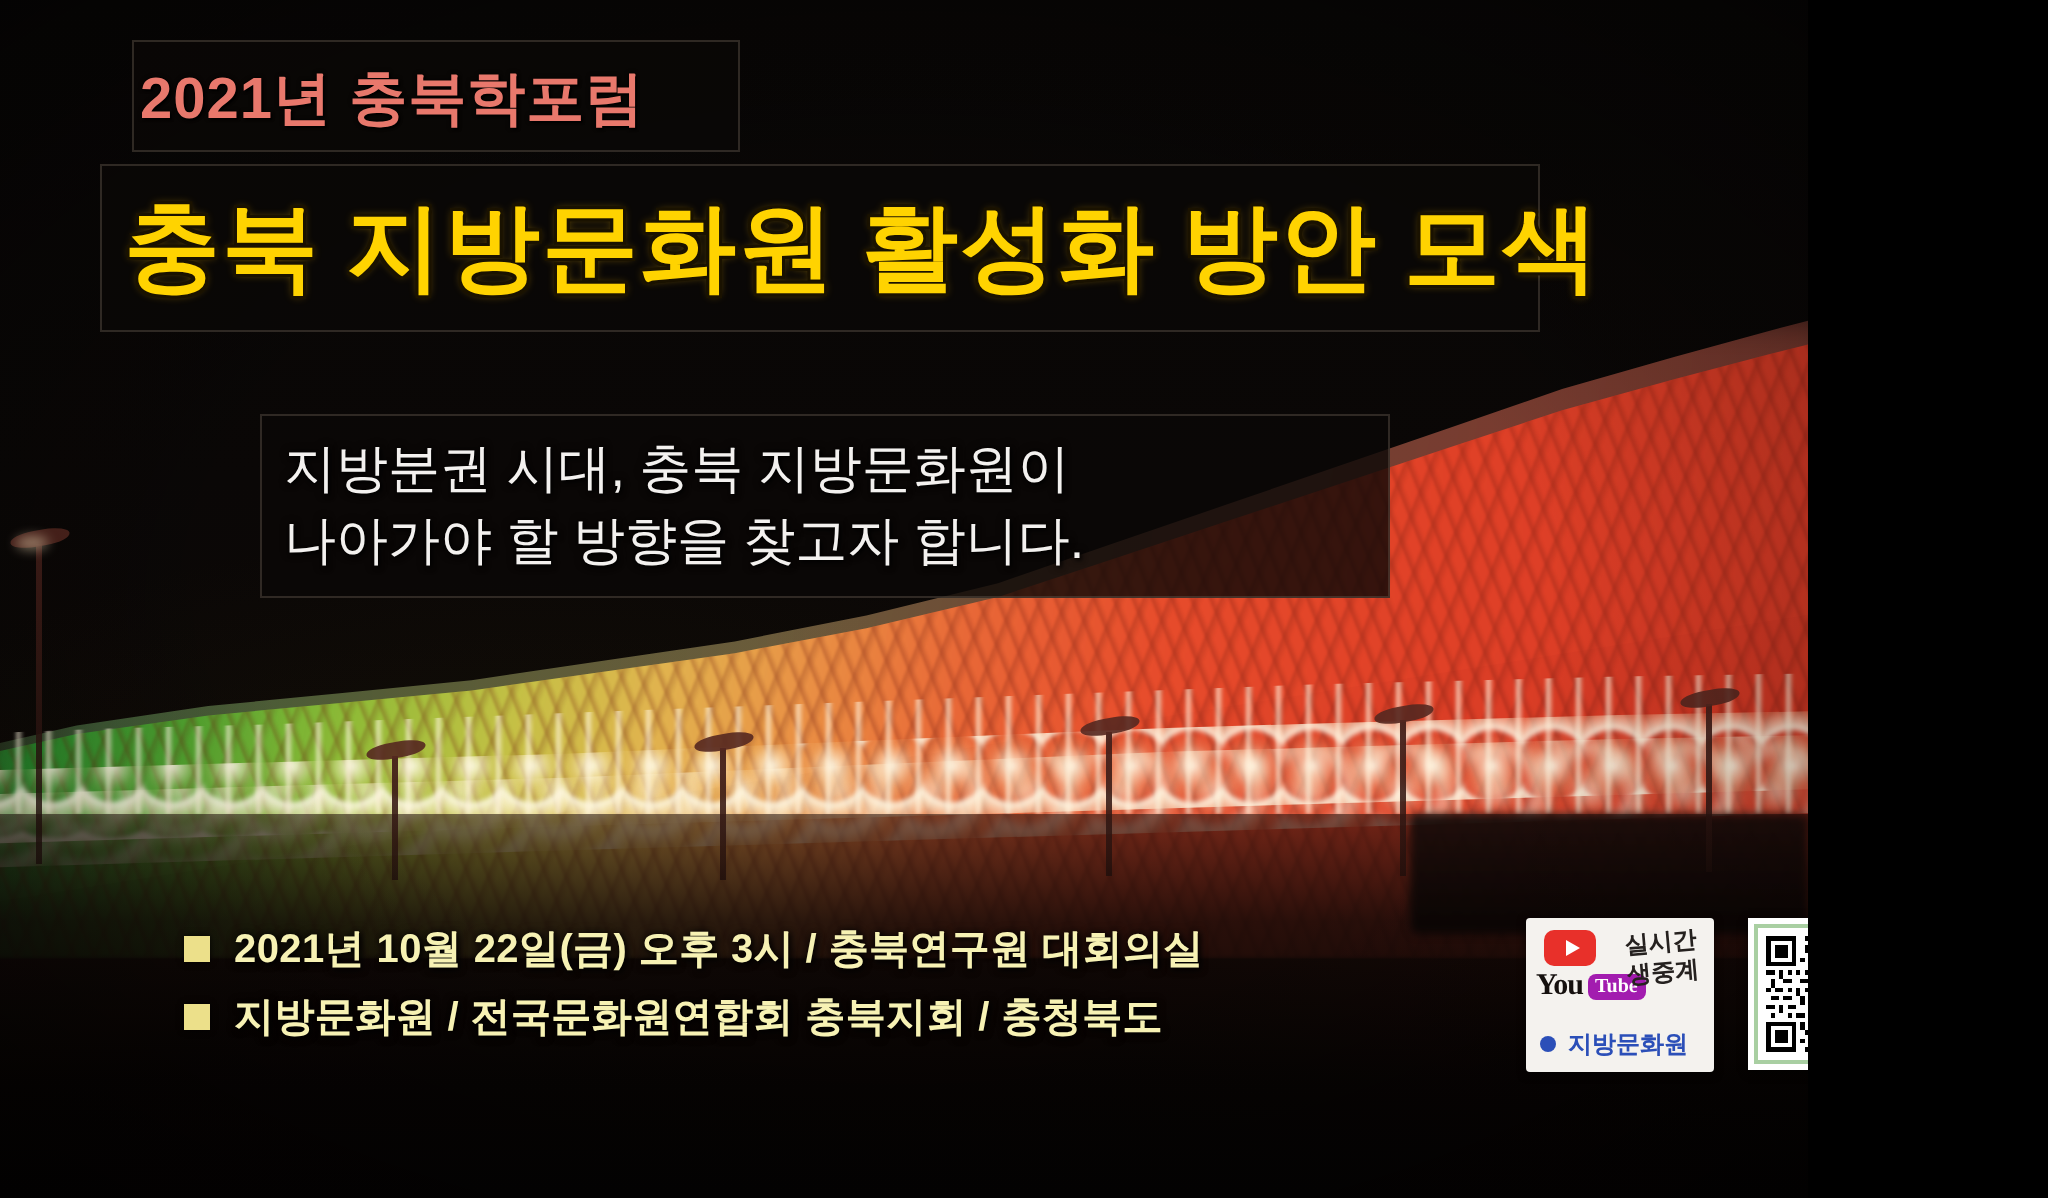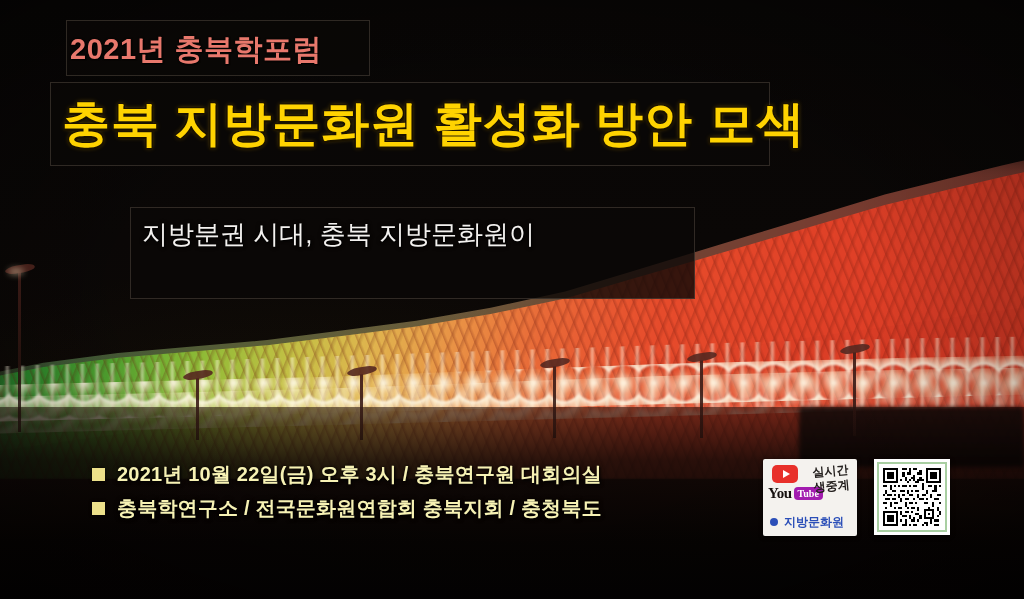--- a/index.html
+++ b/index.html
@@ -7,21 +7,21 @@
     margin: 0;
     padding: 0;
     background: #000;
   }
   body {
     font-family: "Liberation Sans", "DejaVu Sans", sans-serif;
   }
 
   #poster {
     position: relative;
-    width: 1024px;
+    width: 904px;
     height: 599px;
     overflow: hidden;
     background: #050302;
   }
 
   
   .photo {
     position: absolute;
     inset: 0;
     overflow: hidden;
@@ -261,20 +261,21 @@
     top: 92px;
     font-size: 48px;
     font-weight: bold;
     color: #ffd300;
     letter-spacing: 1px;
     white-space: nowrap;
     text-shadow:
       -1.5px -1.5px 0 #1a1200, 1.5px -1.5px 0 #1a1200,
       -1.5px  1.5px 0 #1a1200, 1.5px  1.5px 0 #1a1200,
        0 0 5px rgba(255,190,0,0.45);
+    font-family: Liberation Serif, serif;
   }
 
   .body-text {
     position: absolute;
     left: 142px;
     top: 216px;
     font-size: 26px;
     font-weight: normal;
     color: #f3f1ef;
     line-height: 36px;
@@ -463,30 +464,31 @@
   <div class="panel" id="panel-subtitle"></div>
   <div class="panel" id="panel-title"></div>
   <div class="panel" id="panel-body"></div>
 
   <div class="subtitle-text">2021년 충북학포럼</div>
 
   <div class="title-text">충북 지방문화원 활성화 방안 모색</div>
 
   <div class="body-text">
     <div>지방분권 시대, 충북 지방문화원이</div>
+    <div>나아가야 할 방향을 찾고자 합니다.</div>
   </div>
 
   <ul class="info-list">
     <li class="info-item">
       <span class="bullet-square"></span>
       <span class="info-label">2021년 10월 22일(금) 오후 3시 / 충북연구원 대회의실</span>
     </li>
     <li class="info-item">
       <span class="bullet-square"></span>
-      <span class="info-label">충북학연구소 / 전국문화원연합회 충북지회 / 충청북도</span>
+      <span class="info-label">지방문화원 / 전국문화원연합회 충북지회 / 충청북도</span>
     </li>
   </ul>
 
   <div id="youtube-card">
     <div class="yt-top">
       <div class="yt-play">
         <span class="tri"></span>
       </div>
       <div class="yt-word">
         <span class="yt-you">You</span>

